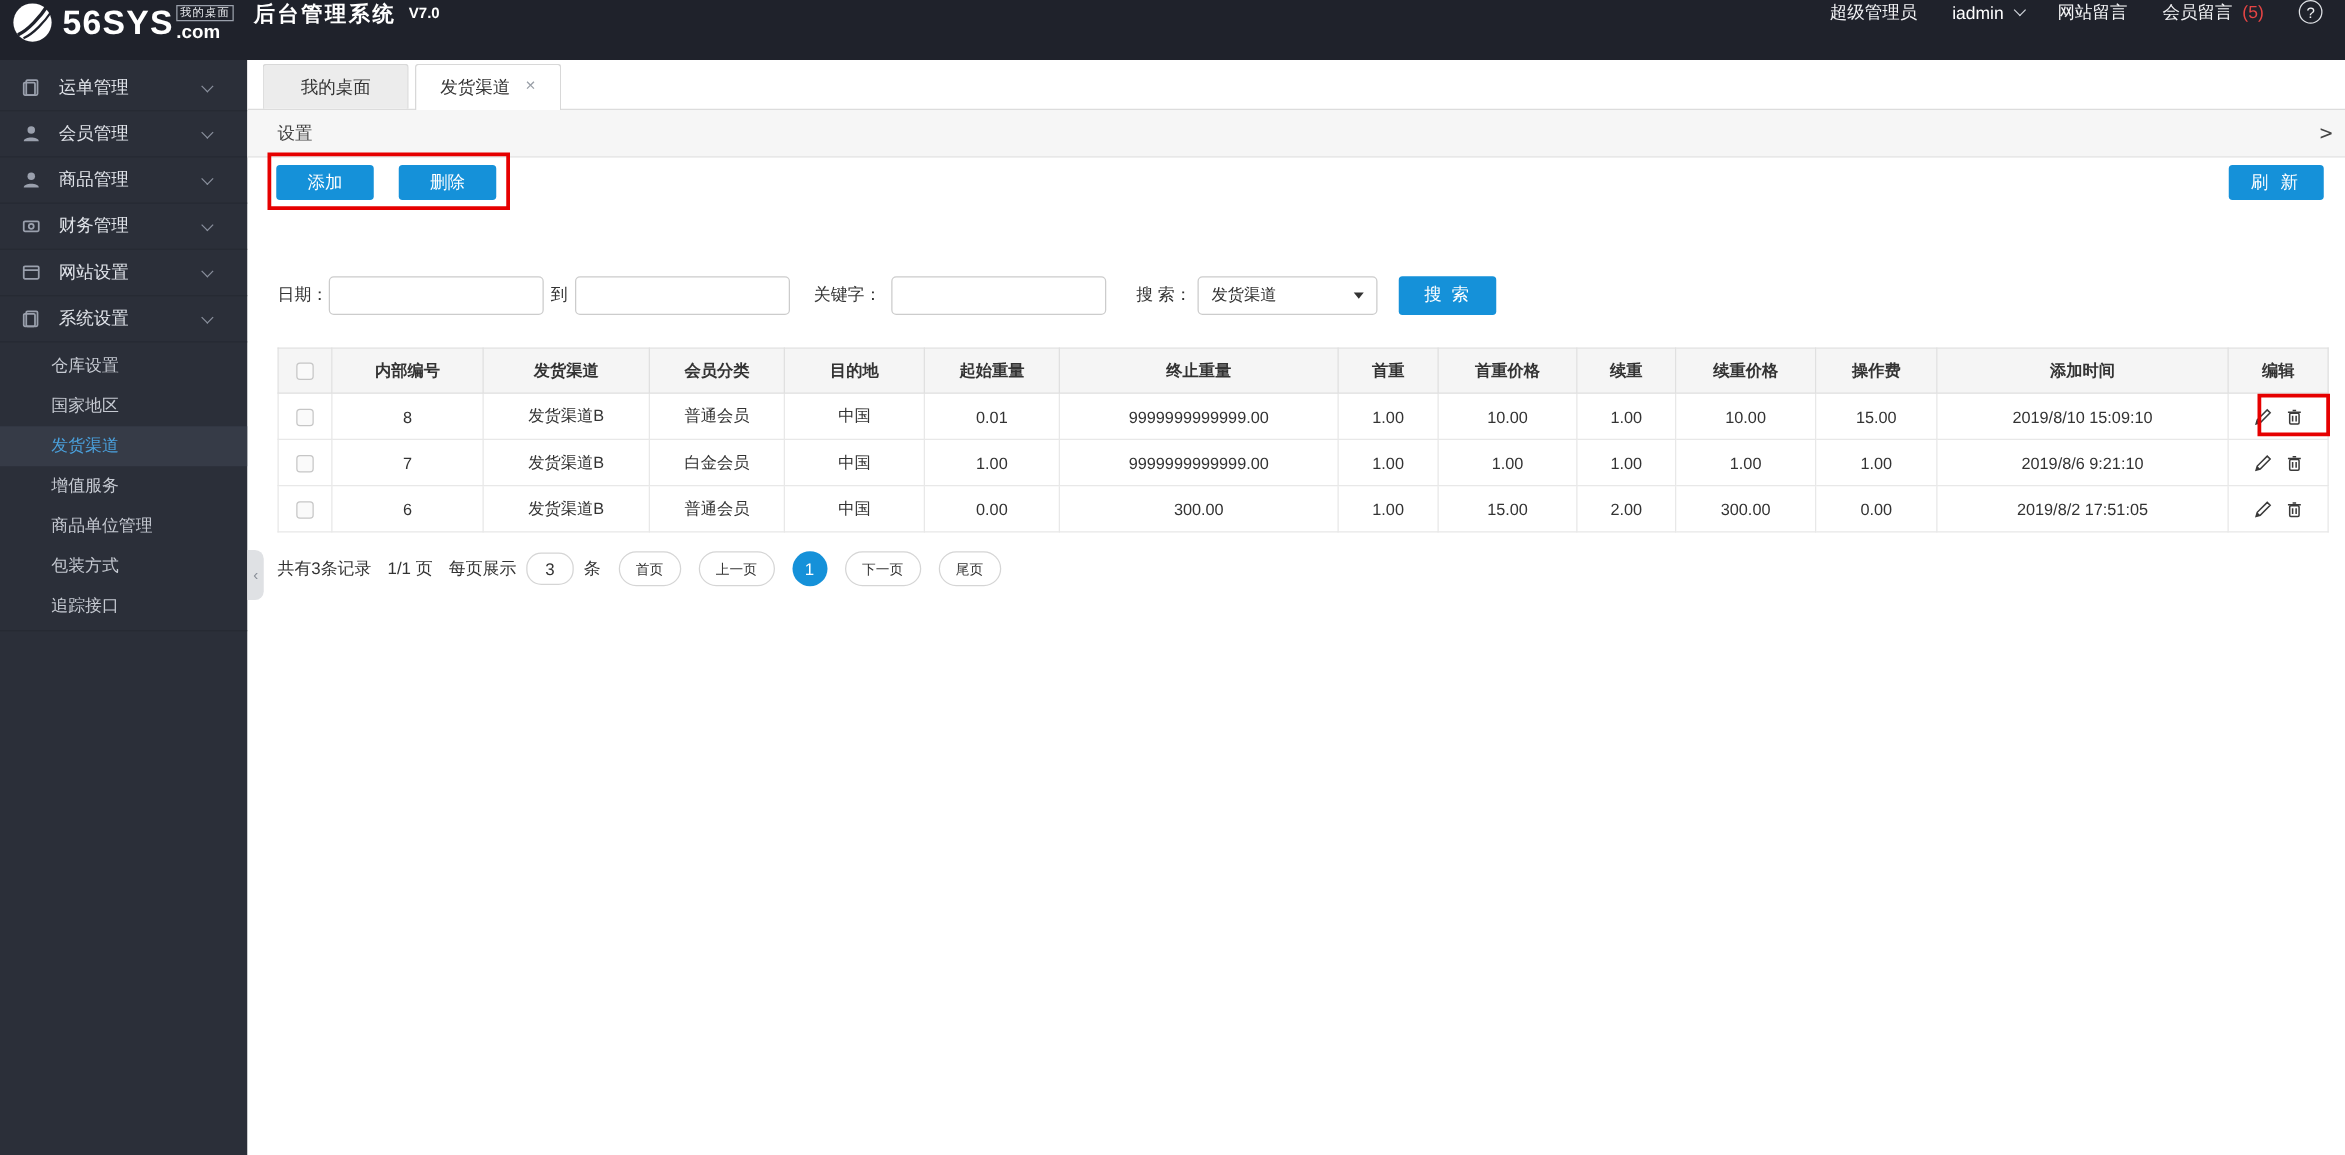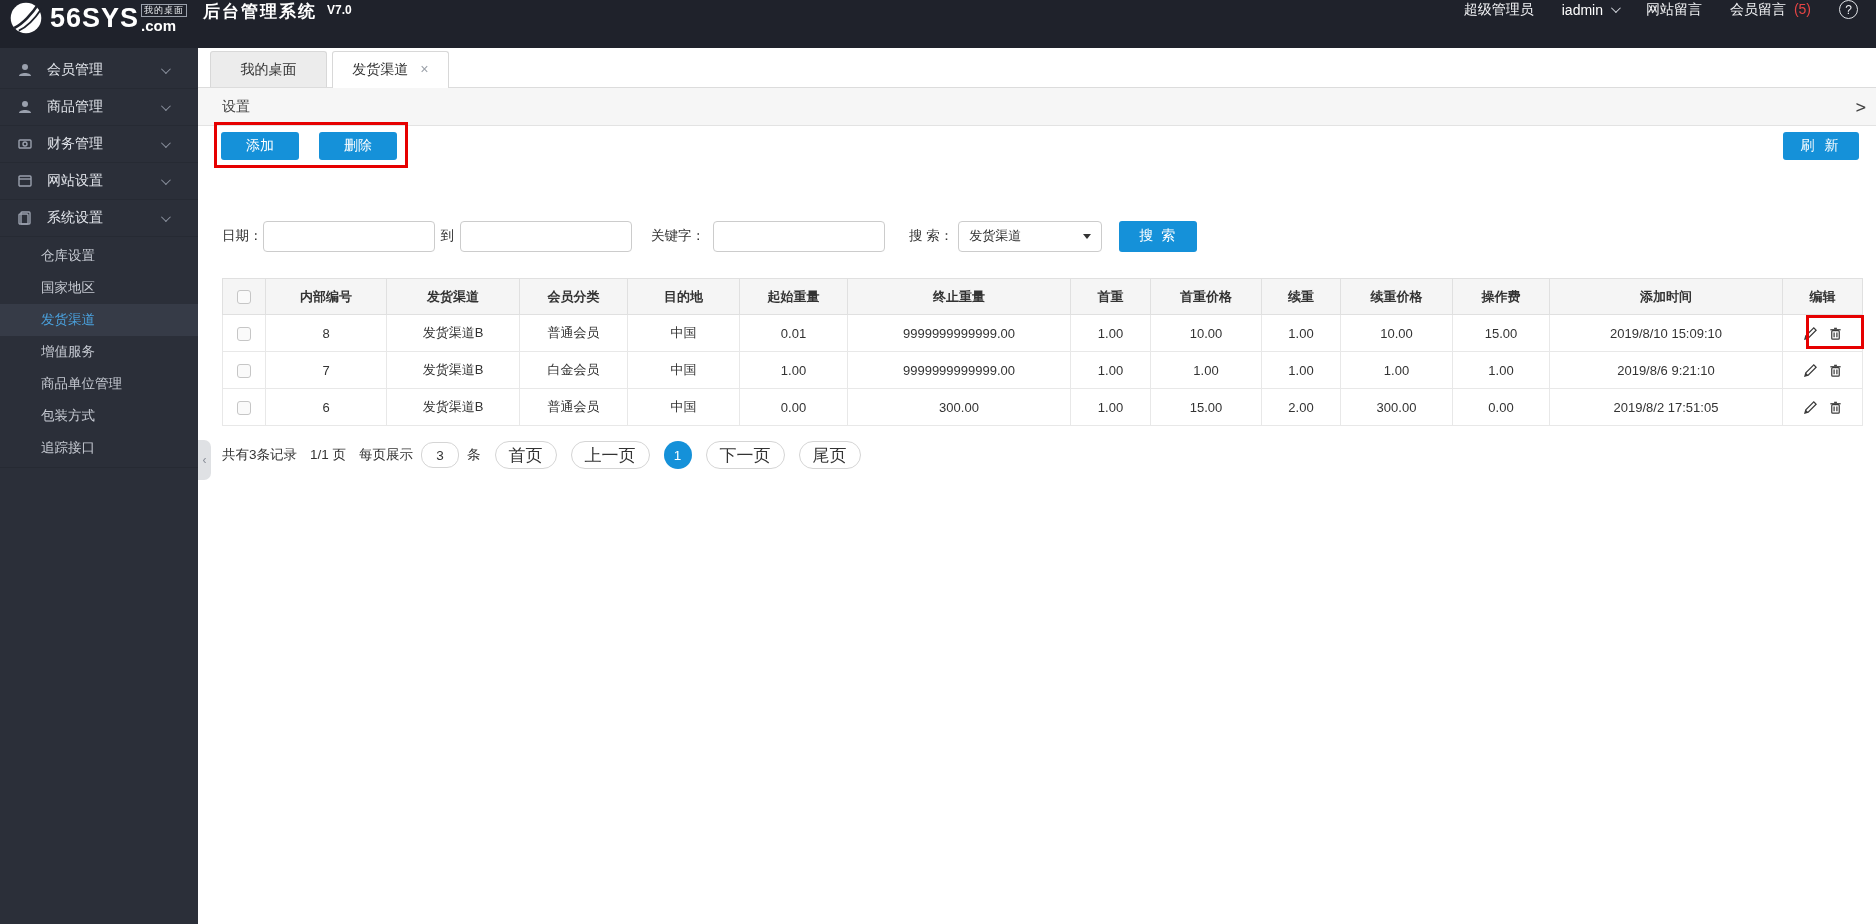--- a/index.html
+++ b/index.html
@@ -125,21 +125,21 @@
     display:flex; align-items:center; font-size:13.5px; color:#333;
   }
   .pg-text { margin-right:13px;text-align:center; }
   .pp-box {
     width:38px; height:26px; border:1px solid #d5d5d5; border-radius:12px;
     display:flex; align-items:center; justify-content:center; margin-right:8px;
   }
   .pg-btn {
     height:28px; padding:0 13px; border:1px solid #d5d5d5; border-radius:14px;
     background:#fff; display:flex; align-items:center; margin-left:14px;
-    font-size:17px; color:#333; cursor:pointer;
+    font-size:11px; color:#333; cursor:pointer;
   }
   .pg-current {
     width:28px; height:28px; border-radius:50%; background:#1591d9; color:#fff;
     display:flex; align-items:center; justify-content:center; margin-left:14px; cursor:default;
   }
   .collapse-handle {
     position:absolute; top:392px; left:0; width:13px; height:40px;
     background:#dfe1e4; border-radius:0 7px 7px 0; display:flex; align-items:center;
     justify-content:center; color:#8a8f98; font-size:12px; cursor:pointer;
   }
@@ -179,20 +179,30 @@
       <span class="hr-item" style="cursor:pointer;">
         <span>会员留言</span>
         <span class="msg-count">(5)</span>
       </span>
       <span class="help-circle">?</span>
     </div>
   </div>
 
   <div class="sidebar">
 
+    <div class="side-item">
+      <span class="si-icon">
+        <svg viewBox="0 0 16 16" width="16" height="16">
+            <rect x="4" y="2" width="9" height="12" rx="1"></rect>
+            <rect x="2" y="4" width="9" height="10" rx="1"></rect>
+          </svg>
+      </span>
+      <span>运单管理</span>
+      <span class="chev down"></span>
+    </div>
 
     <div class="side-item">
       <span class="si-icon">
         <svg viewBox="0 0 16 16" width="16" height="16">
             <circle cx="8" cy="5" r="3" fill="#9aa0ad" stroke="none"></circle>
             <path d="M2 14 C2 10, 14 10, 14 14 Z" fill="#9aa0ad" stroke="none"></path>
           </svg>
       </span>
       <span>会员管理</span>
       <span class="chev down"></span>

